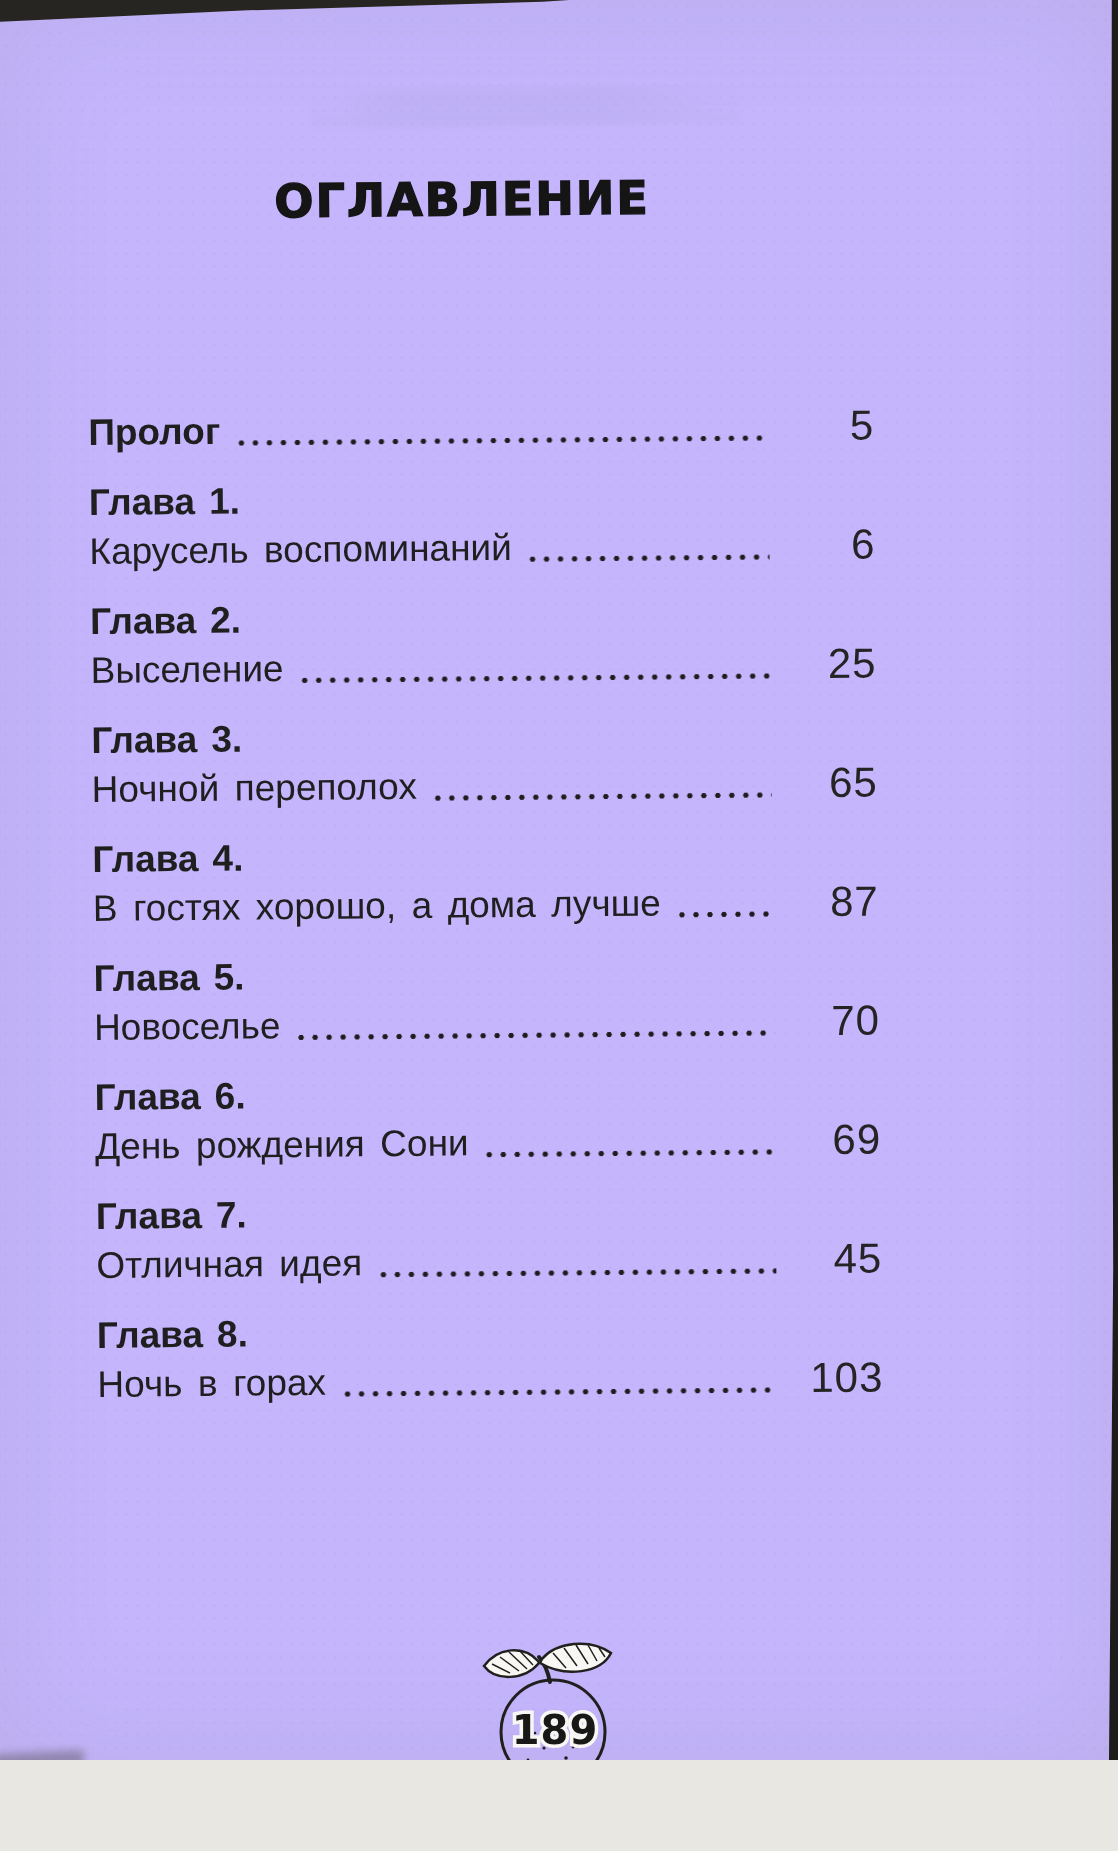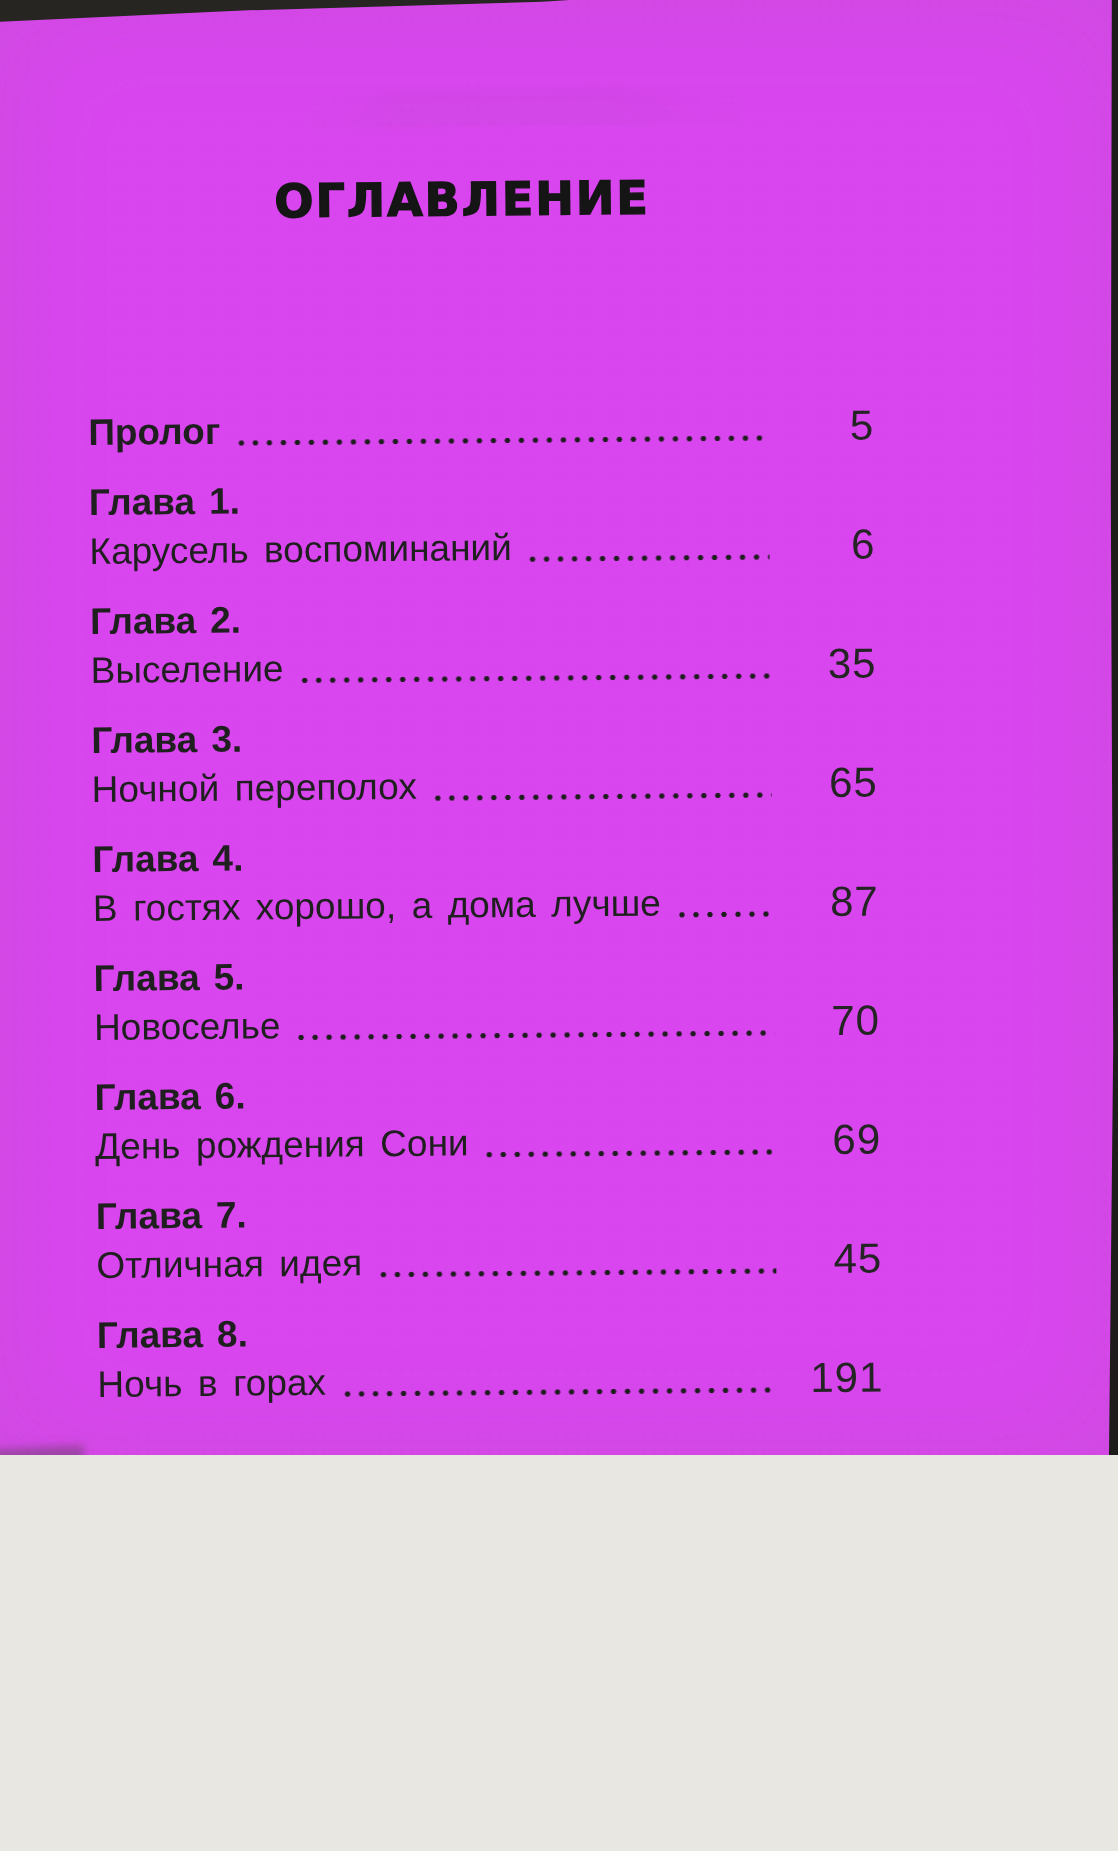--- a/index.html
+++ b/index.html
@@ -3,22 +3,22 @@
 <meta charset="utf-8">
 <style>
   html,body{margin:0;padding:0;}
   body{
     width:1118px;height:1851px;
     background:#e9e7e2;
     font-family:"Liberation Sans","DejaVu Sans",sans-serif;
     -webkit-font-smoothing:antialiased;
   }
   .sheet{
-    position:relative;width:1118px;height:1455px;overflow:hidden;
-    background:#d946ef;
+    position:relative;width:1118px;height:1760px;overflow:hidden;
+    background:#c4b5fd;
     box-shadow:inset 0 0 120px rgba(120,115,100,.12);
   }
   
   .sheet::after{
     content:"";position:absolute;inset:0;pointer-events:none;
     background-image:radial-gradient(rgba(60,60,55,.06) 1px, transparent 1.4px);
     background-size:11px 13px;
     opacity:.5;
   }
   
@@ -105,21 +105,21 @@
           <span class="leader"></span>
           <span class="pnum">6</span>
         </div>
       </div>
 
       <div class="entry">
         <div class="chap-head">Глава 2.</div>
         <div class="row">
           <span class="lbl">Выселение</span>
           <span class="leader"></span>
-          <span class="pnum">35</span>
+          <span class="pnum">25</span>
         </div>
       </div>
 
       <div class="entry">
         <div class="chap-head">Глава 3.</div>
         <div class="row">
           <span class="lbl">Ночной переполох</span>
           <span class="leader"></span>
           <span class="pnum">65</span>
         </div>
@@ -159,21 +159,21 @@
           <span class="leader"></span>
           <span class="pnum">45</span>
         </div>
       </div>
 
       <div class="entry">
         <div class="chap-head">Глава 8.</div>
         <div class="row">
           <span class="lbl">Ночь в горах</span>
           <span class="leader"></span>
-          <span class="pnum">191</span>
+          <span class="pnum">103</span>
         </div>
       </div>
 
     </div>
   </div>
 
   <svg class="footer-orn" viewBox="0 0 150 150" aria-hidden="true">
     <circle cx="75" cy="92" r="52" fill="none" stroke="#20201e" stroke-width="3"></circle>
     <g fill="#20201e">
       <circle cx="52" cy="78" r="1.8"></circle>

